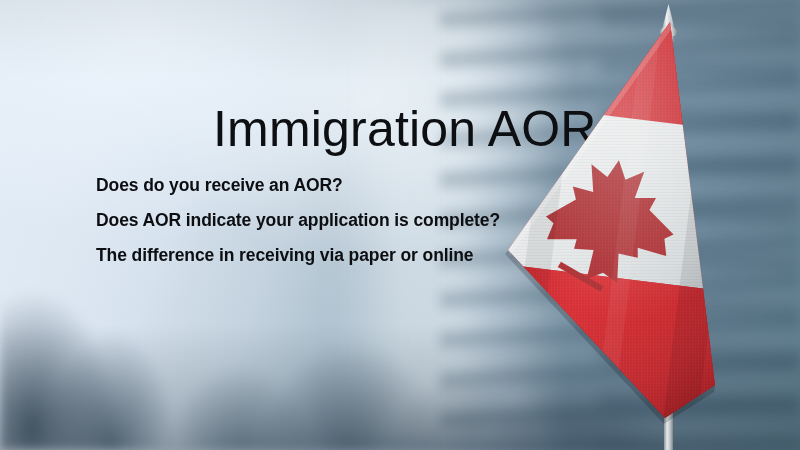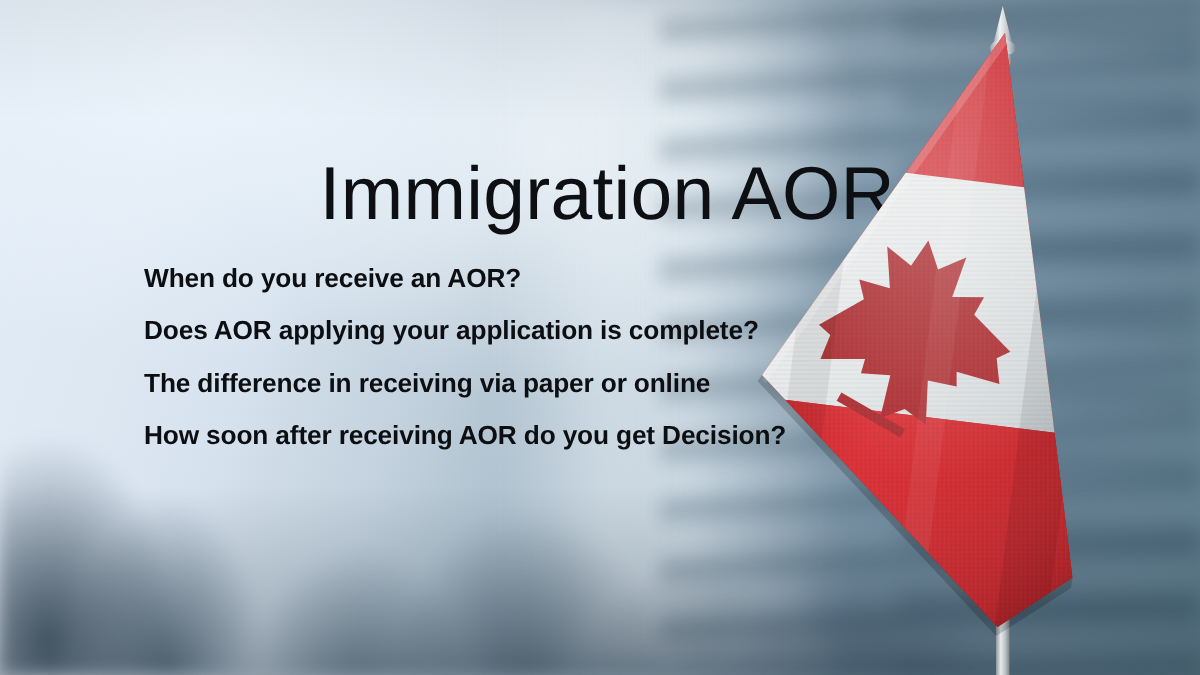--- a/index.html
+++ b/index.html
@@ -146,24 +146,23 @@
   <div class="bg-layer bg-sky-glow"></div>
   <div class="bg-layer bg-pale-column"></div>
   <div class="bg-layer bg-bands"></div>
   <div class="bg-layer bg-bands2"></div>
   <div class="bg-layer bg-towers"></div>
   <div class="bg-layer bg-vignette"></div>
 
   <div class="title">Immigration AOR</div>
 
   <div class="bullets">
-    <div class="bullet">When do you receive an AOR?</div>
-    <div class="bullet">Does AOR applying your application is complete?</div>
+    <div class="bullet">Does do you receive an AOR?</div>
+    <div class="bullet">Does AOR indicate your application is complete?</div>
     <div class="bullet">The difference in receiving via paper or online</div>
-    <div class="bullet">How soon after receiving AOR do you get Decision?</div>
   </div>
 
   <div id="flag-wrap">
     <svg width="300" height="450" viewBox="0 0 300 450">
       <defs>
         <linearGradient id="gRedTop" x1="0" y1="0" x2="1" y2="0.35">
           <stop offset="0" stop-color="#b5191f"></stop>
           <stop offset="0.30" stop-color="#d7262c"></stop>
           <stop offset="0.62" stop-color="#c92026"></stop>
           <stop offset="1" stop-color="#9d1418"></stop>

